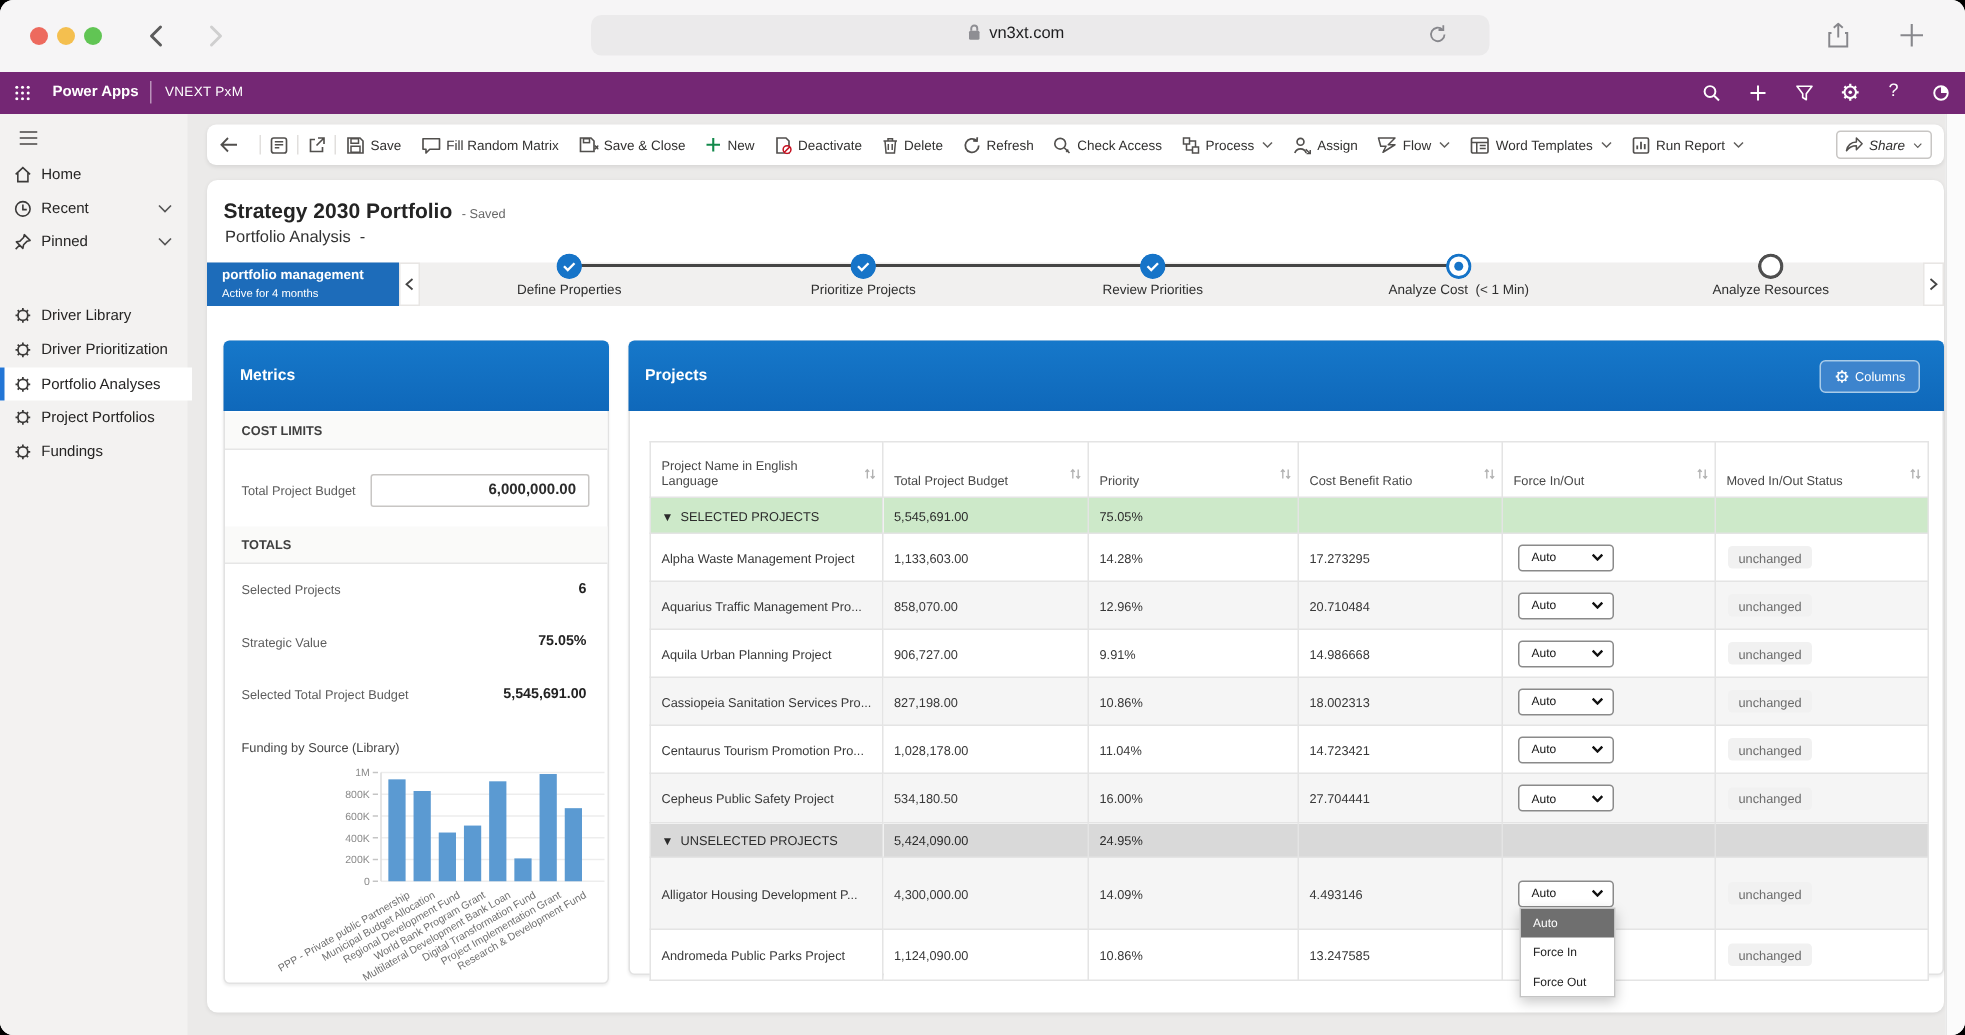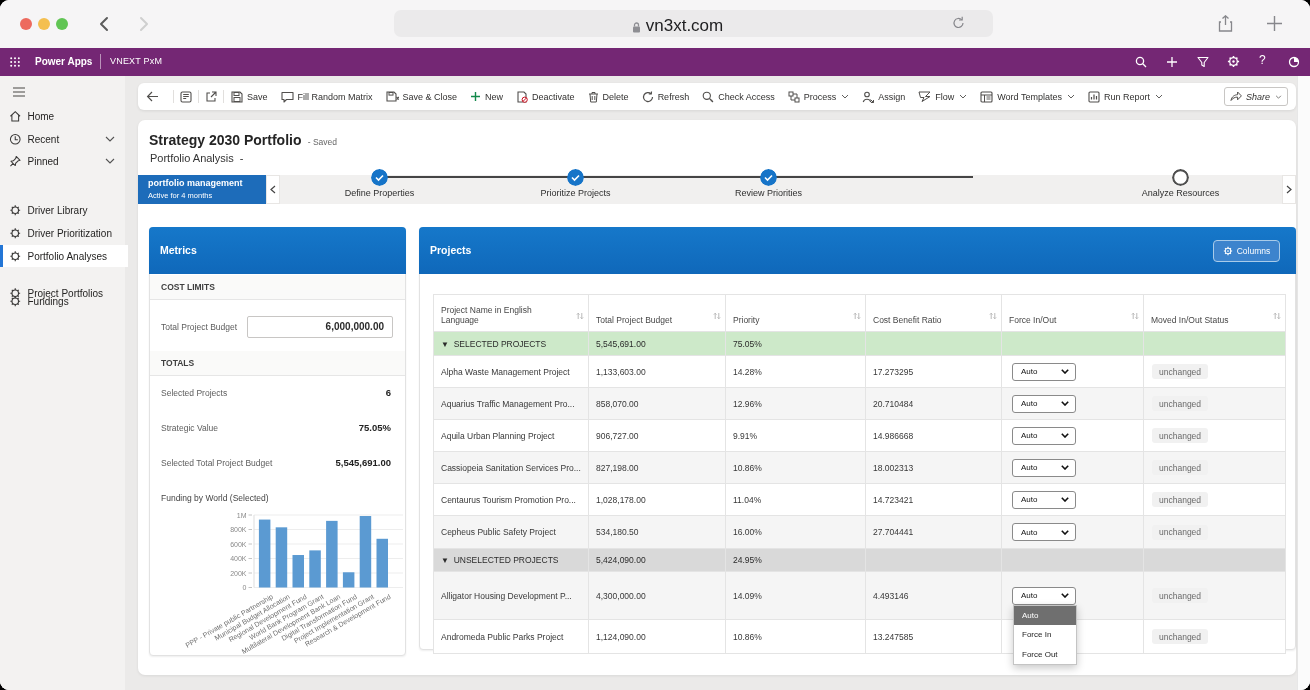--- a/index.html
+++ b/index.html
@@ -2,21 +2,21 @@
 <html><head>
 <meta charset="utf-8">
 <style>
 html,body{margin:0;padding:0;background:#000;}
 body{width:1310px;height:690px;position:relative;font-family:"Liberation Sans",sans-serif;overflow:hidden;}
 .win{position:absolute;left:0;top:0;width:1310px;height:690px;border-radius:9px;overflow:hidden;background:#fff;}
 
 .chrome{position:absolute;left:0;top:0;width:1310px;height:48px;background:#f6f5f6;}
 .dot{position:absolute;width:12px;height:12px;border-radius:50%;top:18px;}
 .addr{position:absolute;left:394px;top:10px;width:599px;height:27px;border-radius:7px;background:#ebeaeb;}
-.addrtxt{position:absolute;left:0;right:0;top:6px;text-align:center;font-size:17px;color:#1d1d1f;padding-right:32px;}
+.addrtxt{position:absolute;left:0;right:0;top:6px;text-align:center;font-size:11px;color:#1d1d1f;padding-right:32px;}
 
 .appbar{position:absolute;left:0;top:48px;width:1310px;height:28px;background:#742774;color:#fff;}
 .pa{position:absolute;top:7.5px;font-size:10px;font-weight:bold;}
 
 .main{position:absolute;left:0;top:76px;width:1310px;height:614px;background:#ebeae9;}
 .sidebar{position:absolute;left:0;top:0;width:125px;height:614px;background:#f3f2f1;}
 .sitem{position:absolute;left:0;width:125px;height:22px;font-size:10px;color:#252423;display:flex;align-items:center;}
 .sitem .ic{width:12.5px;height:12.5px;margin-left:9px;margin-right:6px;flex:none;}
 .scroll{position:absolute;right:0;top:0;width:13px;height:614px;background:#fbfbfb;border-left:1px solid #e7e7e7;box-sizing:border-box;}
 
@@ -171,21 +171,21 @@
               <circle cx="6.5" cy="6.5" r="3.4"></circle>
               <path d="M6.5 3.1 V1.4 M6.5 9.9 V11.6 M3.1 6.5 H1.4 M9.9 6.5 H11.6 M4.1 4.1 L2.9 2.9 M8.9 8.9 L10.1 10.1 M8.9 4.1 L10.1 2.9 M4.1 8.9 L2.9 10.1"></path>
             </g>
           </svg>Driver Prioritization</div>
       <div class="sitem" style="top:169px;background:#fff;border-left:3px solid #2376d6;"><svg class="ic" style="margin-left:6px" viewBox="0 0 13 13">
             <g fill="none" stroke="#3b3a39" stroke-width="1.2">
               <circle cx="6.5" cy="6.5" r="3.4"></circle>
               <path d="M6.5 3.1 V1.4 M6.5 9.9 V11.6 M3.1 6.5 H1.4 M9.9 6.5 H11.6 M4.1 4.1 L2.9 2.9 M8.9 8.9 L10.1 10.1 M8.9 4.1 L10.1 2.9 M4.1 8.9 L2.9 10.1"></path>
             </g>
           </svg>Portfolio Analyses</div>
-      <div class="sitem" style="top:206px;"><svg class="ic" viewBox="0 0 13 13">
+      <div class="sitem" style="top:191px;"><svg class="ic" viewBox="0 0 13 13">
             <g fill="none" stroke="#3b3a39" stroke-width="1.2">
               <circle cx="6.5" cy="6.5" r="3.4"></circle>
               <path d="M6.5 3.1 V1.4 M6.5 9.9 V11.6 M3.1 6.5 H1.4 M9.9 6.5 H11.6 M4.1 4.1 L2.9 2.9 M8.9 8.9 L10.1 10.1 M8.9 4.1 L10.1 2.9 M4.1 8.9 L2.9 10.1"></path>
             </g>
           </svg>Project Portfolios</div>
       <div class="sitem" style="top:214px;"><svg class="ic" viewBox="0 0 13 13">
             <g fill="none" stroke="#3b3a39" stroke-width="1.2">
               <circle cx="6.5" cy="6.5" r="3.4"></circle>
               <path d="M6.5 3.1 V1.4 M6.5 9.9 V11.6 M3.1 6.5 H1.4 M9.9 6.5 H11.6 M4.1 4.1 L2.9 2.9 M8.9 8.9 L10.1 10.1 M8.9 4.1 L10.1 2.9 M4.1 8.9 L2.9 10.1"></path>
             </g>
@@ -374,40 +374,44 @@
               <path d="M5 8.5 L7.5 11 L12 6.5" fill="none" stroke="#fff" stroke-width="1.6"></path>
             </svg></div>
         <div class="stage" style="left:437.5px;">Prioritize Projects<svg class="circ" viewBox="0 0 17 17">
               <circle cx="8.5" cy="8.5" r="8.5" fill="#1674c8"></circle>
               <path d="M5 8.5 L7.5 11 L12 6.5" fill="none" stroke="#fff" stroke-width="1.6"></path>
             </svg></div>
         <div class="stage" style="left:630.5px;">Review Priorities<svg class="circ" viewBox="0 0 17 17">
               <circle cx="8.5" cy="8.5" r="8.5" fill="#1674c8"></circle>
               <path d="M5 8.5 L7.5 11 L12 6.5" fill="none" stroke="#fff" stroke-width="1.6"></path>
             </svg></div>
+        <div class="stage" style="left:834.5px;">Analyze Cost&nbsp;&nbsp;(&lt; 1 Min)<svg class="circ" viewBox="0 0 17 17">
+              <circle cx="8.5" cy="8.5" r="7.5" fill="#fff" stroke="#1674c8" stroke-width="2"></circle>
+              <circle cx="8.5" cy="8.5" r="3" fill="#1674c8"></circle>
+            </svg></div>
         <div class="stage" style="left:1042.5px;">Analyze Resources<svg class="circ" viewBox="0 0 17 17">
               <circle cx="8.5" cy="8.5" r="7.4" fill="#fff" stroke="#4f4f4f" stroke-width="2.2"></circle>
             </svg></div>
       </div>
 
       <div class="panel" style="left:11px;top:107px;width:257px;height:429px;">
         <div class="phead">
             <div class="ptitle">Metrics</div>
           </div>
         <div class="sect" style="top:47px;">COST LIMITS</div>
         <div class="mlabel" style="top:94px;">Total Project Budget</div>
         <div class="minput">6,000,000.00</div>
         <div class="sect" style="top:123px;">TOTALS</div>
         <div class="mlabel" style="top:160px;">Selected Projects</div>
           <div class="mval" style="top:159px;">6</div>
         <div class="mlabel" style="top:195px;">Strategic Value</div>
           <div class="mval" style="top:194px;">75.05%</div>
         <div class="mlabel" style="top:230px;">Selected Total Project Budget</div>
           <div class="mval" style="top:229px;">5,545,691.00</div>
-        <div class="mlabel" style="top:265px;color:#444;">Funding by World (Selected)</div>
+        <div class="mlabel" style="top:265px;color:#444;">Funding by Source (Library)</div>
         <svg style="position:absolute;left:0;top:280px;overflow:visible" width="257" height="178" viewBox="0 0 257 178" id="chart">
             <line x1="104" x2="253" y1="7" y2="7" stroke="#ededed" stroke-width="1"></line>
             <line x1="98.5" x2="102" y1="7" y2="7" stroke="#c4c4c4" stroke-width="1"></line>
             <text x="96.5" y="9.5" font-size="7" fill="#8a8a8a" text-anchor="end" font-family="Liberation Sans">1M</text>
             <line x1="104" x2="253" y1="21.5" y2="21.5" stroke="#ededed" stroke-width="1"></line>
             <line x1="98.5" x2="102" y1="21.5" y2="21.5" stroke="#c4c4c4" stroke-width="1"></line>
             <text x="96.5" y="24" font-size="7" fill="#8a8a8a" text-anchor="end" font-family="Liberation Sans">800K</text>
             <line x1="104" x2="253" y1="36" y2="36" stroke="#ededed" stroke-width="1"></line>
             <line x1="98.5" x2="102" y1="36" y2="36" stroke="#c4c4c4" stroke-width="1"></line>
             <text x="96.5" y="38.5" font-size="7" fill="#8a8a8a" text-anchor="end" font-family="Liberation Sans">600K</text>

